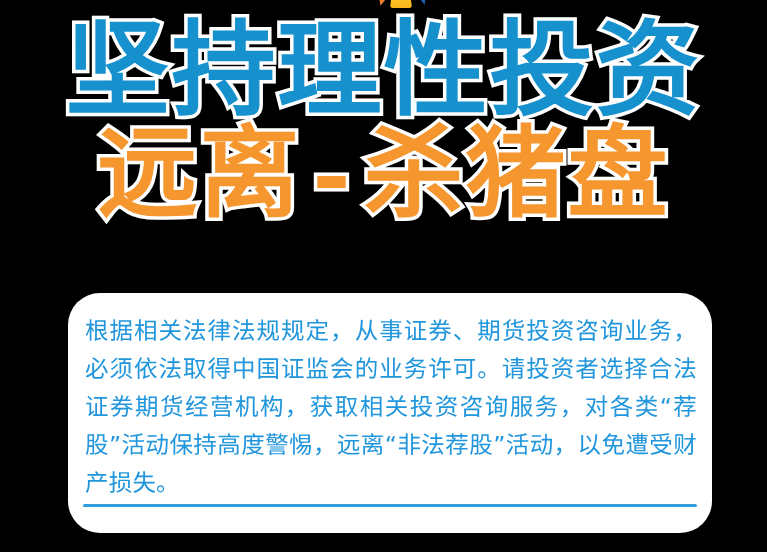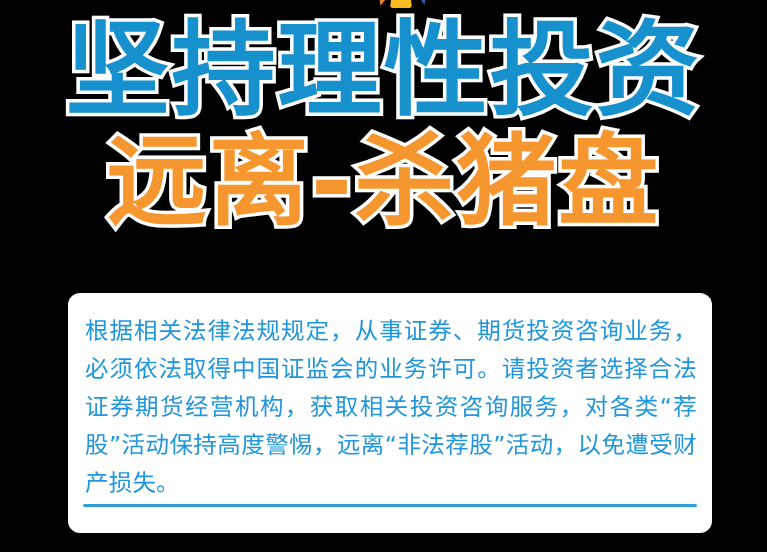--- a/index.html
+++ b/index.html
@@ -84,31 +84,32 @@
     paint-order:stroke fill;
     text-shadow:
        0 0 0 #ffffff;
     margin-bottom:10px;
   }
   .headline-line-2 {
     font-size:100px;
     color:#f5962e;
     -webkit-text-stroke:7px #ffffff;
     paint-order:stroke fill;
+    font-family:Liberation Mono, monospace;
   }
 
   
   .info-card {
     position:absolute;
     left:68px;
     top:293px;
     width:644px;
     height:240px;
     background:#ffffff;
-    border-radius:12px;
+    border-radius:32px;
   }
 
   .card-body {
     position:absolute;
     left:17px;
     top:19px;
     width:612px;
   }
 
   .body-text {

